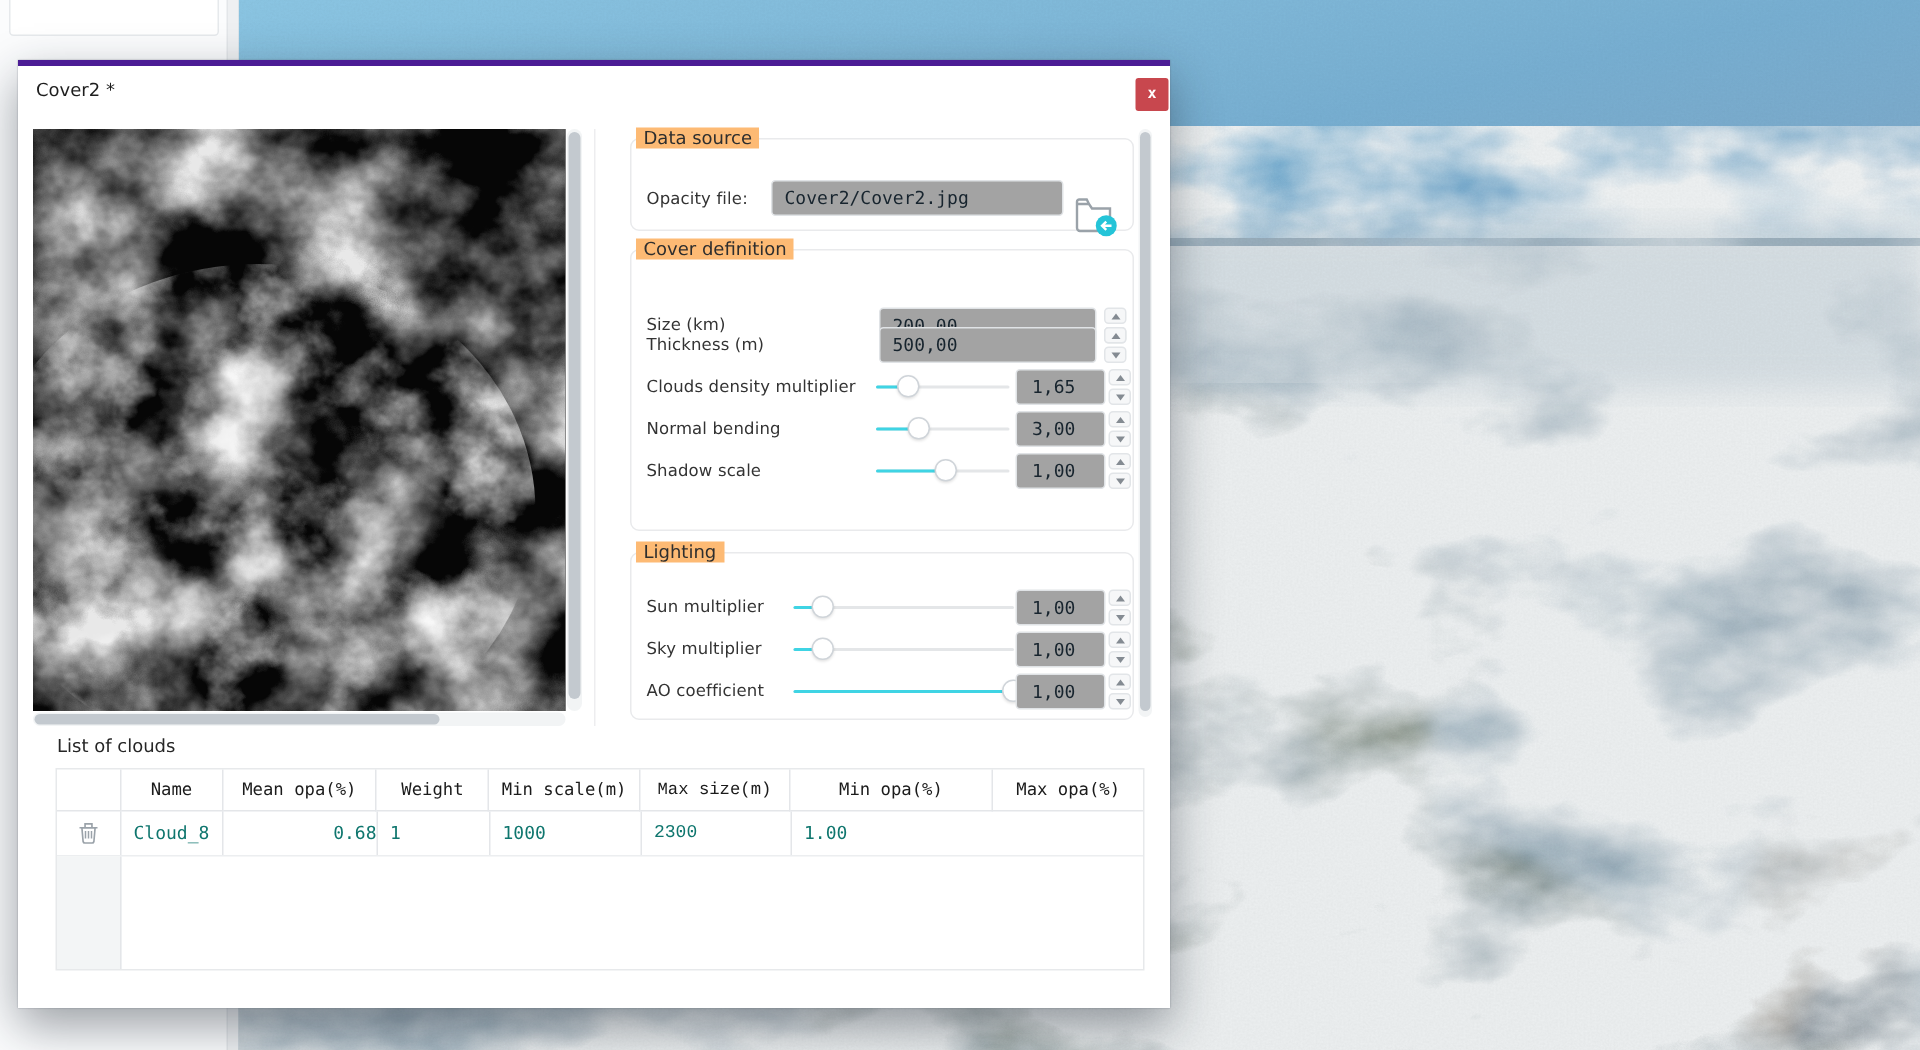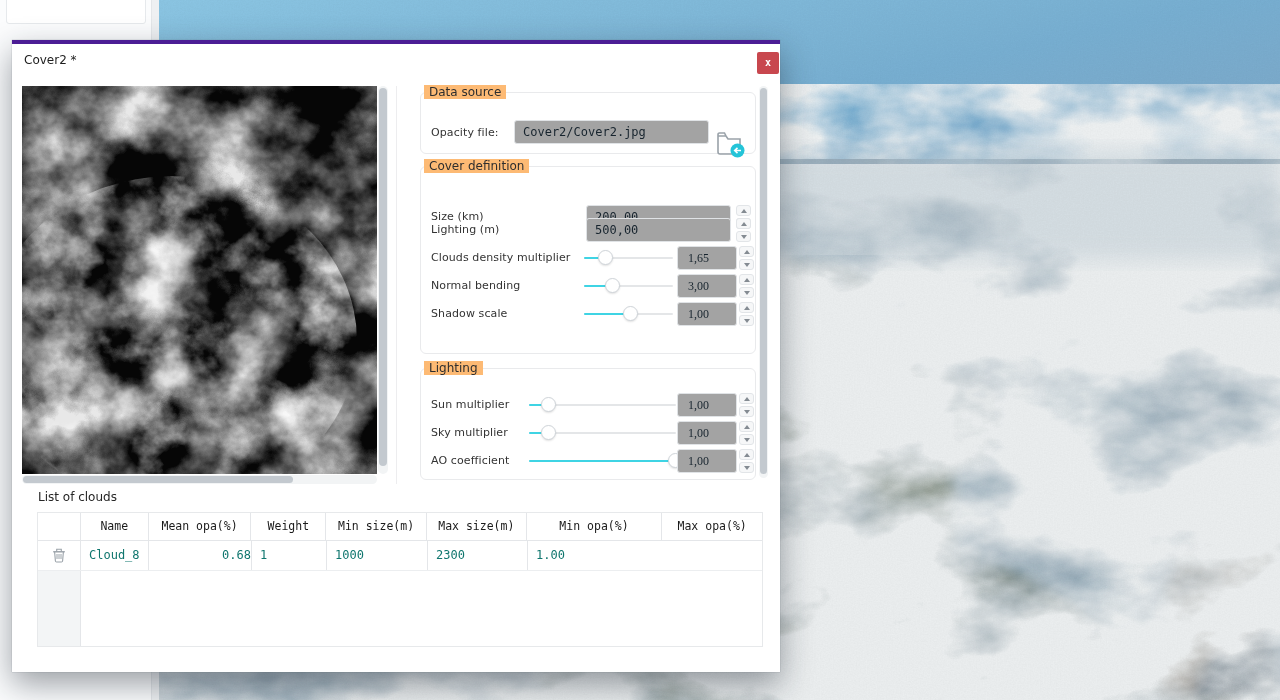--- a/index.html
+++ b/index.html
@@ -30,21 +30,21 @@
   .group{position:absolute;left:408px;width:336px;border:1px solid #e9eaec;border-radius:6px;background:#fff;box-sizing:border-box;}
   .legend{position:absolute;top:-8px;left:3px;background:#fdba74;padding:0 5px;font-size:12px;color:#2e2e2e;white-space:nowrap;}
   #g-data{top:48px;height:62px;}
   #g-cover{top:122px;height:188px;}
   #g-light{top:324px;height:112px;}
   .row{position:absolute;left:0;right:0;height:28px;}
   .rlabel{position:absolute;left:10px;top:7px;font-size:11px;letter-spacing:.1px;color:#333;white-space:nowrap;}
   .tinput{position:absolute;border:1px solid #e0e3e6;border-radius:3px;background:#a3a3a3;height:24px;box-sizing:border-box;
     font-family:"DejaVu Sans Mono",monospace;font-size:12px;color:#17242e;padding:0 0 0 8px;outline:none;}
   .num{left:165px;top:2px;width:145px;}
-  .val{left:256px;top:2px;width:60px;padding-left:10px;font-family:Liberation Serif, serif;}
+  .val{left:256px;top:2px;width:60px;padding-left:10px;}
   .spin{position:absolute;left:315px;top:2px;width:15px;height:24px;}
   .spin.sv{left:318px;}
   .spin .b{position:absolute;left:0;width:15px;height:11px;background:#f6f7f8;border:1px solid #e2e5e8;border-radius:3px;box-sizing:border-box;cursor:pointer;}
   .spin .up{top:0;} .spin .dn{top:13px;}
   .tri{position:absolute;left:4px;width:0;height:0;border-left:3px solid transparent;border-right:3px solid transparent;}
   .up .tri{top:3px;border-bottom:4px solid #848b92;}
   .dn .tri{top:3px;border-top:4px solid #848b92;}
   
   .slider{position:absolute;top:6px;height:16px;cursor:pointer;}
   .slider .track{position:absolute;left:0;right:0;top:7px;height:2px;background:#e4e6e8;border-radius:1px;}
@@ -62,21 +62,21 @@
   #ctable{left:25px;top:468px;width:726px;height:135px;border:1px solid #e7e9eb;background:#fff;box-sizing:border-box;}
   .trow{position:absolute;left:0;right:0;display:flex;}
   .hrow{top:0;height:28px;}
   .drow{top:28px;height:30px;border-bottom:1px solid #eceef0;box-sizing:border-box;}
   .cell{box-sizing:border-box;border-right:1px solid #e4e6e9;font-family:"DejaVu Sans Mono",monospace;overflow:hidden;white-space:nowrap;}
   .cell:last-child{border-right:none;}
   .hrow .cell{border-bottom:1px solid #e4e6e9;font-size:11.5px;color:#1b1b1b;text-align:center;line-height:27px;}
   .drow .cell{font-size:12px;color:#0f766e;line-height:29px;padding-left:8px;}
   .drow .c0{padding-left:0;text-align:center;line-height:26px;}
   .c0{width:43px;} .c1{width:68px;} .c2{width:103px;text-align:right;} .c3{width:75px;}
-  .c4{width:101px;} .c5{width:100px;} .c6{width:136px;} .c7{width:100px;}
+  .c4{width:101px;} .c5{width:100px;font-family:Liberation Mono, monospace;} .c6{width:136px;} .c7{width:100px;}
   #stub{left:0;top:58px;width:43px;height:75px;background:#f3f5f6;border-right:1px solid #e4e6e9;box-sizing:border-box;}
   
   #browse{left:294px;top:20px;width:32px;height:30px;cursor:pointer;}
 </style>
 </head>
 <body>
 
 <div id="sidebar" class="abs">
   <div id="sidebar-box" class="abs"></div>
 </div>
@@ -240,21 +240,21 @@
         <div class="b up">
             <span class="tri"></span>
           </div>
         <div class="b dn">
             <span class="tri"></span>
           </div>
       </div>
     </div>
 
     <div class="row" style="top:49px;">
-      <div class="rlabel">Lighting (m)</div>
+      <div class="rlabel">Thickness (m)</div>
       <input class="tinput num" value="500,00" style="">
       <div class="spin">
         <div class="b up">
             <span class="tri"></span>
           </div>
         <div class="b dn">
             <span class="tri"></span>
           </div>
       </div>
     </div>
@@ -374,21 +374,21 @@
   </div>
 
   <div class="abs" id="list-title">List of clouds</div>
 
   <div class="abs" id="ctable">
     <div class="trow hrow">
       <div class="cell c0"></div>
       <div class="cell c1">Name</div>
       <div class="cell c2">Mean opa(%)</div>
       <div class="cell c3">Weight</div>
-      <div class="cell c4">Min size(m)</div>
+      <div class="cell c4">Min scale(m)</div>
       <div class="cell c5">Max size(m)</div>
       <div class="cell c6">Min opa(%)</div>
       <div class="cell c7">Max opa(%)</div>
     </div>
     <div class="trow drow">
       <div class="cell c0">
         <svg width="14" height="16" viewBox="0 0 14 16" style="vertical-align:middle;cursor:pointer;">
           <path d="M2.6 4.8 h8.8 l-0.8 9.2 a1.2 1.2 0 0 1 -1.2 1 H4.6 a1.2 1.2 0 0 1 -1.2 -1 z" fill="none" stroke="#9aa2a9" stroke-width="1.1"></path>
           <path d="M1 4.8 h12" stroke="#9aa2a9" stroke-width="1.1"></path>
           <path d="M4.7 4.4 V2.2 h4.6 v2.2" fill="none" stroke="#9aa2a9" stroke-width="1.1"></path>

